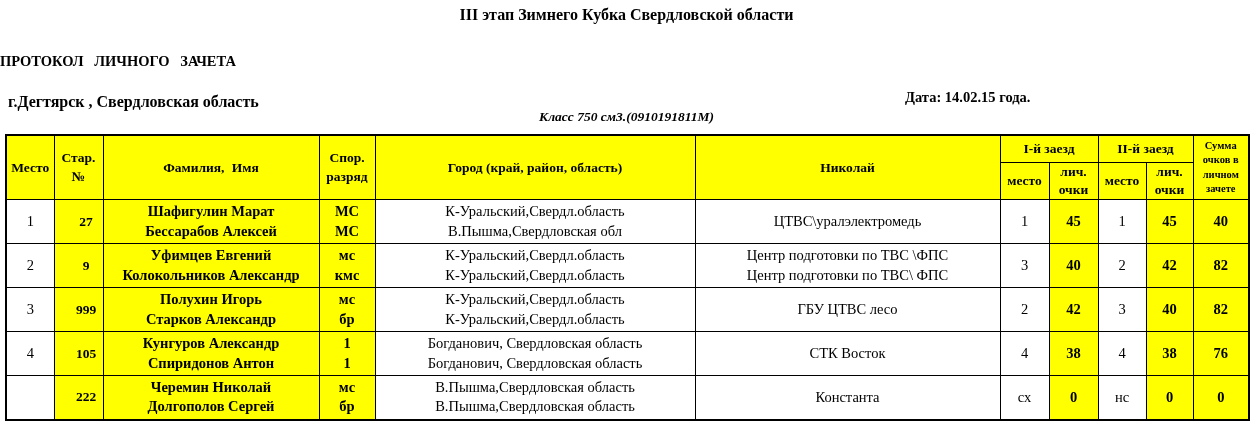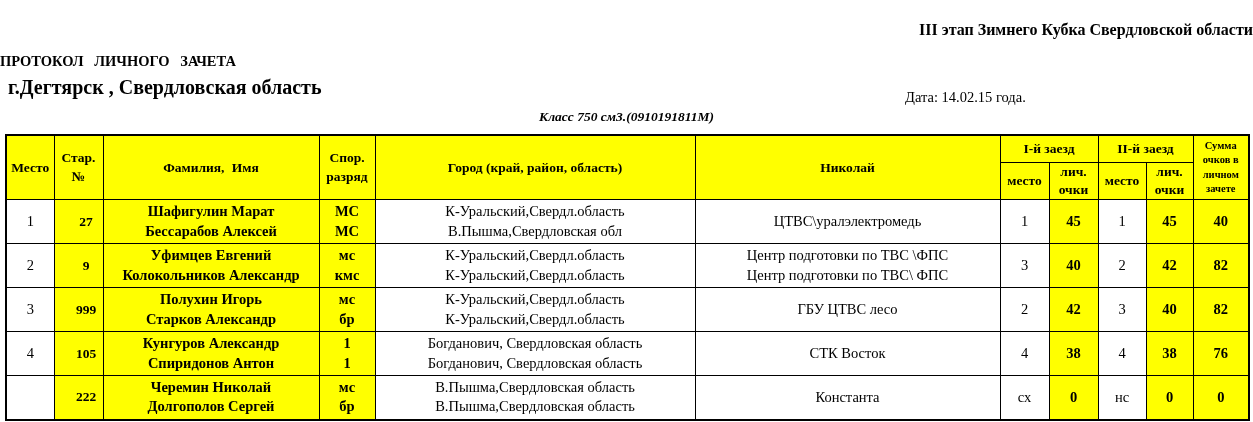--- a/index.html
+++ b/index.html
@@ -2,24 +2,24 @@
 <html><head>
 <meta charset="utf-8">
 <style>
   html,body{margin:0;padding:0;}
   body{
     width:1253px;height:422px;background:#ffffff;color:#000000;
     font-family:"Liberation Serif","DejaVu Serif",serif;
     position:relative;overflow:hidden;
   }
   .abs{position:absolute;}
-  .doc-title{top:6px;left:0;width:100%;text-align:right;font-weight:bold;font-size:16px;margin-top:15px;}
+  .doc-title{top:6px;left:0;width:100%;text-align:center;font-weight:bold;font-size:16px;}
   .doc-subtitle{top:53px;left:0;width:100%;text-align:left;font-weight:bold;font-size:14.5px;word-spacing:7px;}
-  .doc-location{top:76px;left:8px;font-weight:bold;font-size:20px;}
-  .doc-date{top:89px;left:905px;font-weight:normal;font-size:14.5px;}
+  .doc-location{top:93px;left:8px;font-weight:bold;font-size:16px;}
+  .doc-date{top:89px;left:905px;font-weight:bold;font-size:14.5px;}
   .doc-class{top:109px;left:0;width:100%;text-align:center;font-weight:bold;font-style:italic;font-size:13.5px;}
 
   table.protocol{
     position:absolute;top:134px;left:5px;width:1243px;
     border-collapse:collapse;table-layout:fixed;
     border:2px solid #000000;
   }
   .protocol th,.protocol td{
     border:1.5px solid #000000;
     padding:0;overflow:hidden;vertical-align:middle;

